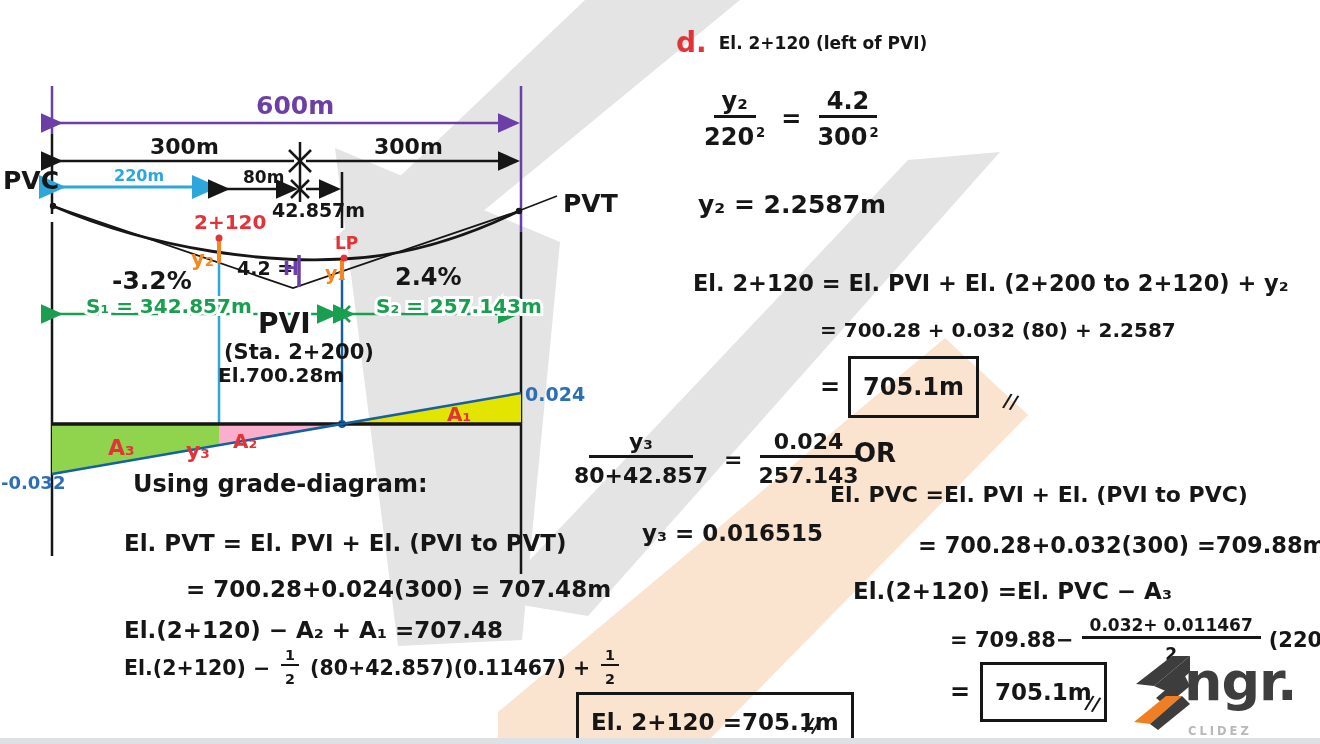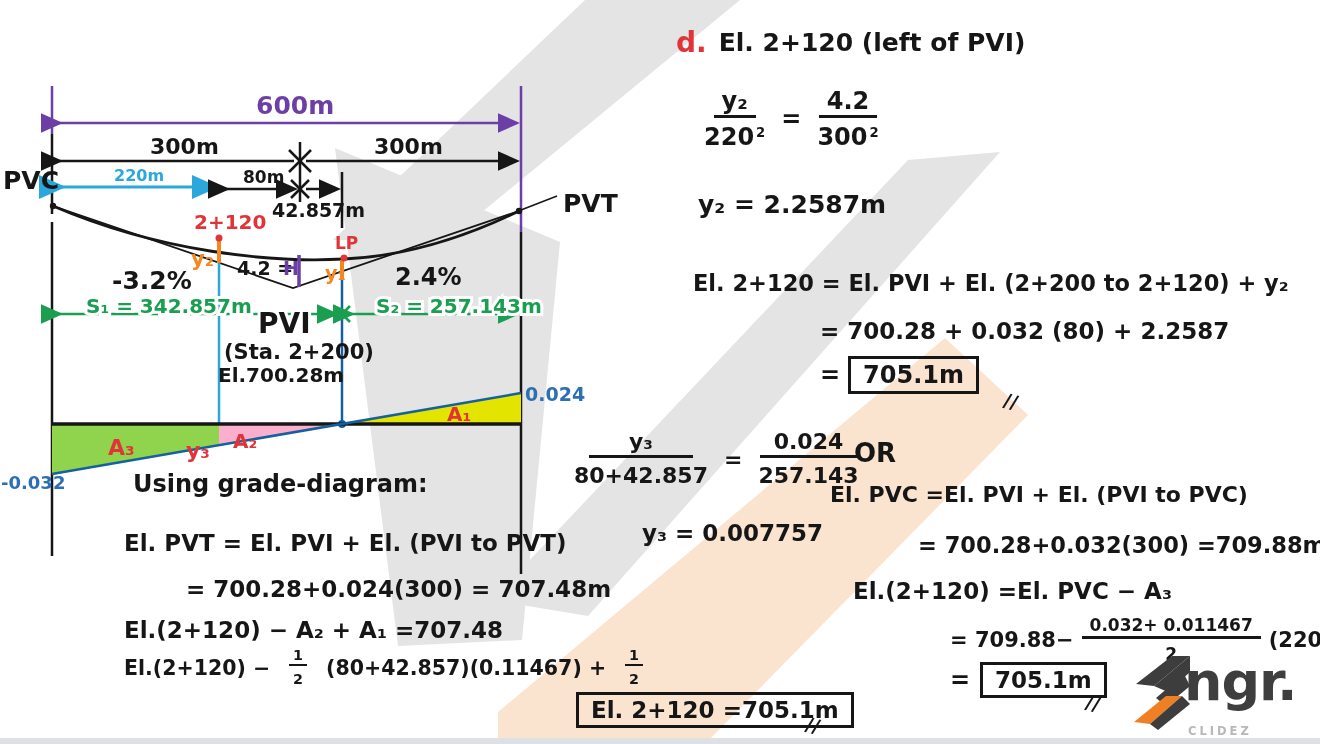--- a/index.html
+++ b/index.html
@@ -15,21 +15,21 @@
   .layer{z-index:2;}
   svg text{font-family:"DejaVu Sans",sans-serif;font-weight:600;}
   .halo{paint-order:stroke;stroke:#ffffff;stroke-width:6px;}
   .frac{display:inline-flex;flex-direction:column;align-items:center;line-height:1.1;vertical-align:middle;margin:0 4px;}
   .frac .fnum{border-bottom:3px solid #161616;padding:0 8px 1px 8px;}
   .frac .fden{padding-top:6px;}
   .frac.small{font-size:0.70em;margin:0 3px;}
   .frac.small .fnum{border-bottom-width:2.5px;padding:0 4px;}
   .sup{font-size:0.55em;position:relative;top:-0.6em;margin-left:2px;font-weight:600;}
   .eqrow{display:flex;align-items:center;gap:8px;}
-  .resbox{display:inline-block;border:3px solid #161616;padding:2px 12px;background:transparent;}
+  .resbox{display:inline-block;border:3px solid #161616;padding:14px 12px;background:transparent;}
   .dslash{display:inline-block;transform:rotate(14deg);font-weight:700;}
   .bottomstrip{left:0;top:738px;width:1320px;height:6px;background:#dde1e4;z-index:3;}
   .logo-text{font-weight:700;color:#3e3e3e;letter-spacing:-1px;}
   .logo-sub{color:#b8b8b8;letter-spacing:3px;font-weight:600;}
 </style>
 </head>
 <body>
 
 <svg class="abs watermark" width="1320" height="744" viewBox="0 0 1320 744">
   <polygon points="585,0 740,0 448,240 333,240" fill="#e4e4e4"></polygon>
@@ -133,78 +133,78 @@
   <text x="447" y="421" font-size="20" fill="#e23438">A₁</text>
   <text x="1" y="489" font-size="18" fill="#2d6fb5">-0.032</text>
   <text x="525" y="401" font-size="19" fill="#2d6fb5">0.024</text>
 </svg>
 
 <div class="abs layer hw" style="left:133px;top:470px;font-size:24px;">Using grade-diagram:</div>
 <div class="abs layer hw" style="left:124px;top:530px;font-size:23px;">El. PVT =  El. PVI + El. (PVI to PVT)</div>
 <div class="abs layer hw" style="left:186px;top:576px;font-size:23px;">= 700.28+0.024(300) = 707.48m</div>
 <div class="abs layer hw" style="left:124px;top:617px;font-size:23px;">El.(2+120) − A₂ + A₁ =707.48</div>
 
-<div class="abs layer hw eqrow" style="left:124px;top:648px;font-size:20.5px;gap:16px;">
+<div class="abs layer hw eqrow" style="left:124px;top:648px;font-size:20.5px;gap:8px;">
   <span>El.(2+120) −</span>
   <span class="frac small">
     <span class="fnum">1</span>
     <span class="fden">2</span>
   </span>
   <span>(80+42.857)(0.11467) +</span>
   <span class="frac small">
     <span class="fnum">1</span>
     <span class="fden">2</span>
   </span>
 </div>
 
 <div class="abs layer hw" style="left:576px;top:692px;">
   <span class="resbox" style="font-size:23px;">El. 2+120 =705.1m</span>
 </div>
 <div class="abs layer hw dslash" style="left:806px;top:714px;font-size:19px;">//</div>
 
 <div class="abs layer hw eqrow" style="left:676px;top:26px;gap:12px;">
   <span class="red" style="font-size:28px;">d.</span>
-  <span style="font-size:25px;">El. 2+120 (left of PVI)</span>
+  <span style="font-size:17px;">El. 2+120 (left of PVI)</span>
 </div>
 
 <div class="abs layer hw eqrow" style="left:700px;top:88px;font-size:24px;gap:12px;">
   <span class="frac">
     <span class="fnum">y₂</span>
     <span class="fden"><span>220</span><span class="sup">2</span></span>
   </span>
   <span>=</span>
   <span class="frac">
     <span class="fnum">4.2</span>
     <span class="fden"><span>300</span><span class="sup">2</span></span>
   </span>
 </div>
 
 <div class="abs layer hw" style="left:698px;top:190px;font-size:25px;">y₂ = 2.2587m</div>
 
 <div class="abs layer hw" style="left:693px;top:270px;font-size:22.5px;">El. 2+120  =  El. PVI + El. (2+200 to 2+120) + y₂</div>
-<div class="abs layer hw" style="left:820px;top:318px;font-size:23px;text-align:right;">= 700.28 + 0.032 (80) + 2.2587</div>
+<div class="abs layer hw" style="left:820px;top:318px;font-size:20px;text-align:right;">= 700.28 + 0.032 (80) + 2.2587</div>
 <div class="abs layer hw eqrow" style="left:820px;top:356px;gap:8px;">
   <span style="font-size:24px;">=</span>
   <span class="resbox" style="font-size:24px;">705.1m</span>
 </div>
 <div class="abs layer hw dslash" style="left:1004px;top:390px;font-size:19px;">//</div>
 
 <div class="abs layer hw eqrow" style="left:570px;top:430px;font-size:22px;gap:12px;">
   <span class="frac">
     <span class="fnum" style="padding:0 40px 1px 40px;">y₃</span>
     <span class="fden">80+42.857</span>
   </span>
   <span>=</span>
   <span class="frac">
     <span class="fnum" style="padding:0 14px 1px 14px;">0.024</span>
     <span class="fden">257.143</span>
   </span>
 </div>
 
-<div class="abs layer hw" style="left:642px;top:520px;font-size:23px;">y₃ = 0.007757</div>
+<div class="abs layer hw" style="left:642px;top:520px;font-size:23px;">y₃ = 0.016515</div>
 
 <div class="abs layer hw" style="left:838px;top:438px;font-size:26px;margin-left:16px;">OR</div>
 <div class="abs layer hw" style="left:830px;top:482px;font-size:22px;">El. PVC =El. PVI + El. (PVI to PVC)</div>
 <div class="abs layer hw" style="left:918px;top:532px;font-size:22.5px;">= 700.28+0.032(300) =709.88m</div>
 <div class="abs layer hw" style="left:853px;top:578px;font-size:23px;">El.(2+120) =El. PVC − A₃</div>
 
 <div class="abs layer hw eqrow" style="left:950px;top:616px;font-size:21px;gap:4px;">
   <span>= 709.88−</span>
   <span class="frac" style="font-size:17px;">
     <span class="fnum">0.032+ 0.011467</span>

